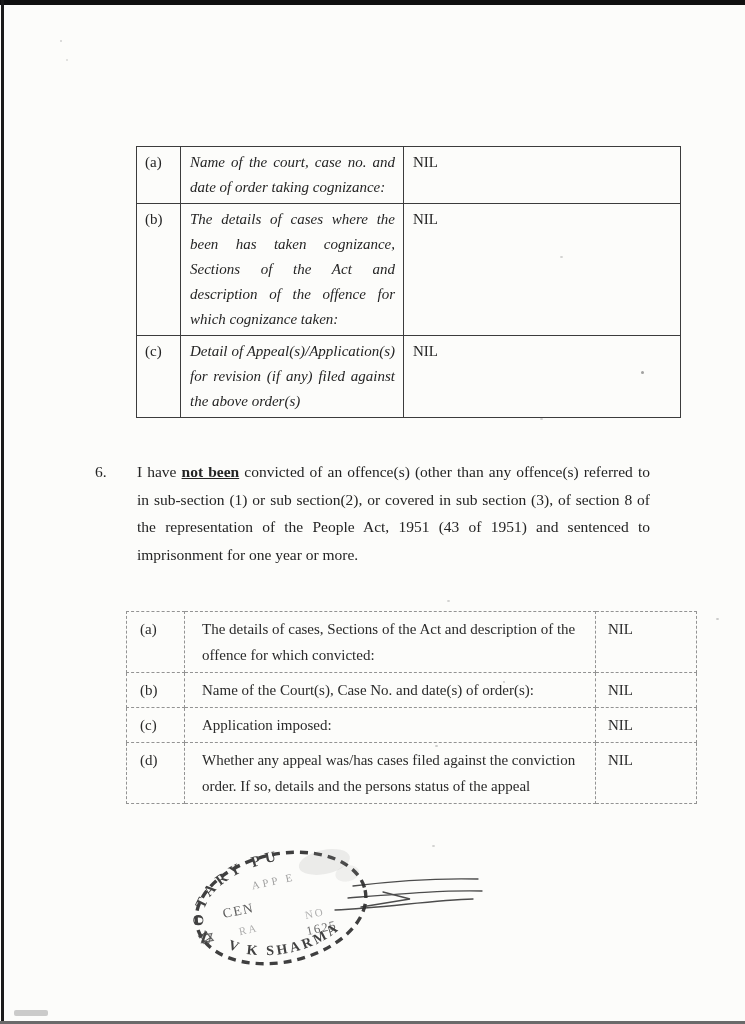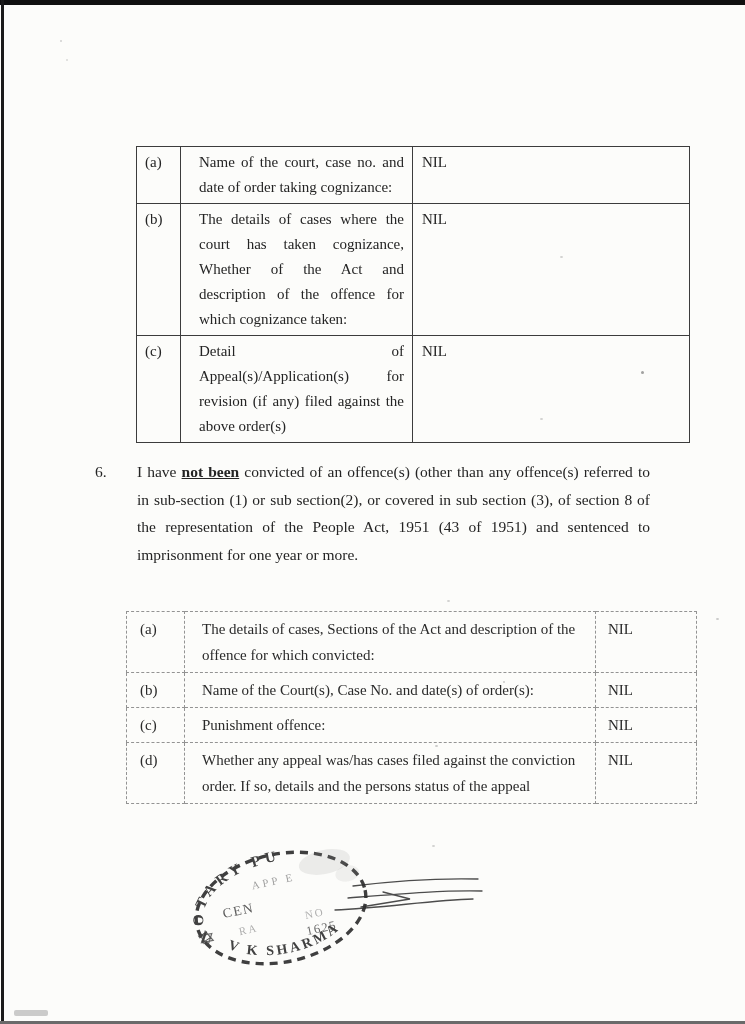--- a/index.html
+++ b/index.html
@@ -16,21 +16,21 @@
   .edge-left{position:absolute;left:1px;top:0;width:3px;height:1024px;background:#1a1a1a;}
   .edge-bottom{position:absolute;left:0;bottom:0;width:745px;height:3px;background:#6a6a6a;}
   .smudge-bl{position:absolute;left:14px;top:1010px;width:34px;height:6px;background:#9a9a9a;opacity:.5;border-radius:2px;}
   .speck{position:absolute;background:#555;border-radius:50%;}
 
   
   .t1-wrap{position:absolute;left:136px;top:146px;}
   table.t1{border-collapse:collapse;table-layout:fixed;width:507px;font-size:15px;line-height:25px;}
   table.t1 td{border:1.5px solid #3c3c3c;vertical-align:top;}
   table.t1 .lab{width:35px;padding:3px 0 0 8px;}
-  table.t1 .desc{width:205px;padding:3px 8px 3px 18px;text-align:justify;text-align-last:left;}
+  table.t1 .desc{width:205px;padding:3px 8px 3px 9px;text-align:justify;text-align-last:left;font-style:italic;}
   table.t1 .val{width:267px;padding:3px 0 0 9px;}
   tr.t1-a{height:57px;} tr.t1-b{height:120px;} tr.t1-c{height:75px;}
 
   
   .clause{position:absolute;left:95px;top:458px;width:558px;font-size:15.5px;line-height:27.5px;}
   .clause .num{position:absolute;left:0;top:0;}
   .clause .body{margin-left:42px;width:513px;text-align:justify;text-align-last:left;}
   .clause .emph{font-weight:bold;text-decoration:underline;}
 
   
@@ -70,21 +70,21 @@
   <div class="t1-wrap">
     <table class="t1">
       <tbody>
           <tr class="t1-a">
         <td class="lab">(a)</td>
         <td class="desc">Name of the court, case no. and date of order taking cognizance:</td>
         <td class="val">NIL</td>
       </tr>
       <tr class="t1-b">
         <td class="lab">(b)</td>
-        <td class="desc">The details of cases where the court has taken cognizance, Whether of the Act and description of the offence for which cognizance taken:</td>
+        <td class="desc">The details of cases where the been has taken cognizance, Sections of the Act and description of the offence for which cognizance taken:</td>
         <td class="val">NIL</td>
       </tr>
       <tr class="t1-c">
         <td class="lab">(c)</td>
         <td class="desc">Detail of Appeal(s)/Application(s) for revision (if any) filed against the above order(s)</td>
         <td class="val">NIL</td>
       </tr>
     </tbody>
       </table>
   </div>
@@ -102,21 +102,21 @@
         <td class="desc">The details of cases, Sections of the Act and description of the offence for which convicted:</td>
         <td class="val">NIL</td>
       </tr>
       <tr class="t2-b">
         <td class="lab">(b)</td>
         <td class="desc">Name of the Court(s), Case No. and date(s) of order(s):</td>
         <td class="val">NIL</td>
       </tr>
       <tr class="t2-c">
         <td class="lab">(c)</td>
-        <td class="desc">Punishment offence:</td>
+        <td class="desc">Application imposed:</td>
         <td class="val">NIL</td>
       </tr>
       <tr class="t2-d">
         <td class="lab">(d)</td>
         <td class="desc">Whether any appeal was/has cases filed against the conviction order. If so, details and the persons status of the appeal</td>
         <td class="val">NIL</td>
       </tr>
     </tbody>
       </table>
   </div>

